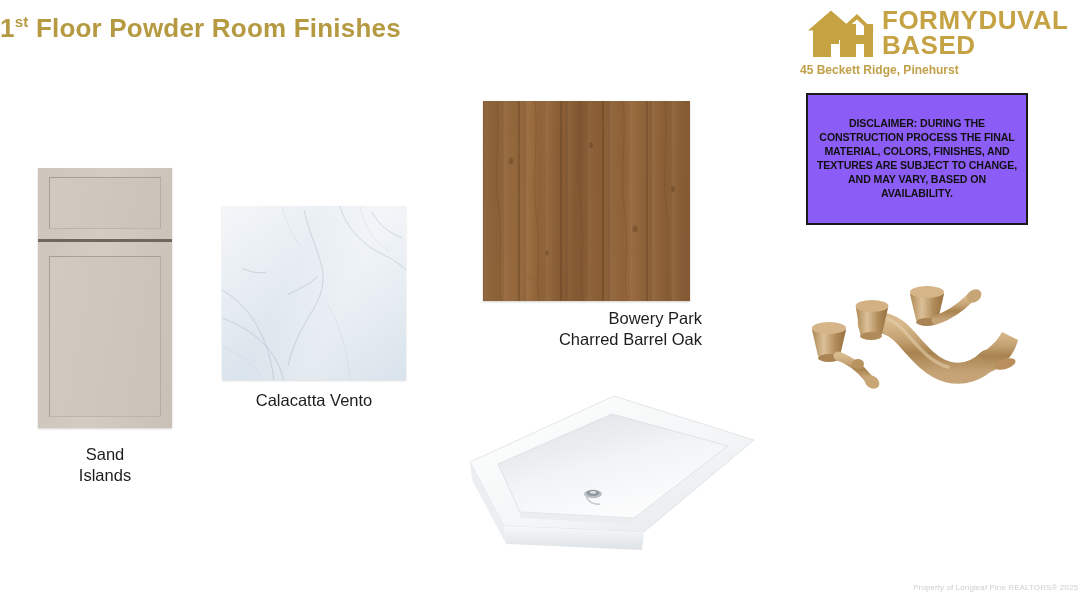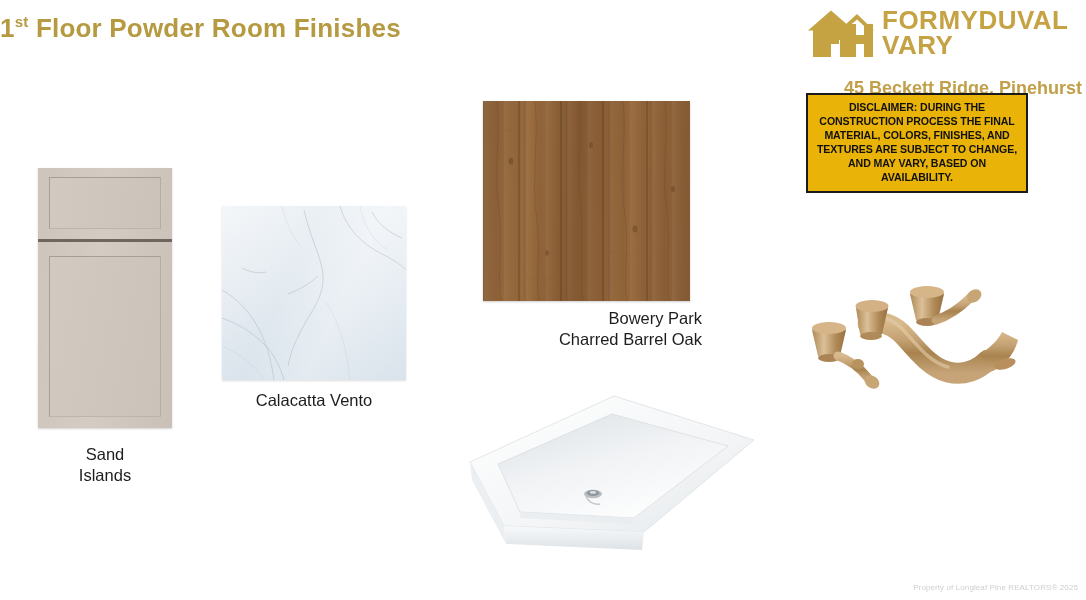--- a/index.html
+++ b/index.html
@@ -56,38 +56,38 @@
   }
   #brand-wordmark {
     font-size: 26px;
     font-weight: bold;
     color: #c5a243;
     line-height: 0.95;
     letter-spacing: 0.5px;
   }
   #brand-wordmark div { white-space: nowrap; }
   #brand-address {
-    margin-top: 16px;
-    text-align: right;
-    font-size: 18px;
+    margin-top: 1px;
+    text-align: left;
+    font-size: 12px;
     font-weight: bold;
     color: #c2a04a;
     white-space: nowrap;
   }
 
   
   #disclaimer-box {
     position: absolute;
     left: 806px;
     top: 93px;
     width: 222px;
-    height: 100px;
+    height: 132px;
     border: 2px solid #1a1a1a;
     box-sizing: border-box;
-    background: #eab308;
+    background: #8b5cf6;
     display: flex;
     align-items: center;
     justify-content: center;
     padding: 3px 6px;
   }
   #disclaimer-text {
     font-size: 10.6px;
     line-height: 1.32;
     text-align: center;
     color: #111;
@@ -219,21 +219,21 @@
 
         <polygon points="26,34 68,34 68,50 44,50 44,58 62,58 62,74 44,74 44,100 26,100"></polygon>
 
         <polygon points="62,47 98,14 132,47 122,47 98,25 72,47"></polygon>
 
         <polygon points="78,34 96,34 96,56 112,56 112,34 130,34 130,100 112,100 112,74 96,74 96,100 78,100"></polygon>
       </g>
     </svg>
     <div id="brand-wordmark">
       <div>FORMYDUVAL</div>
-      <div>VARY</div>
+      <div>BASED</div>
     </div>
   </div>
   <div id="brand-address">45 Beckett Ridge, Pinehurst</div>
 </div>
 
 <div id="disclaimer-box">
   <div id="disclaimer-text">DISCLAIMER: DURING THE CONSTRUCTION PROCESS THE FINAL MATERIAL, COLORS, FINISHES, AND TEXTURES ARE SUBJECT TO CHANGE, AND MAY VARY, BASED ON AVAILABILITY.</div>
 </div>
 
 <div id="cabinet-sample">

